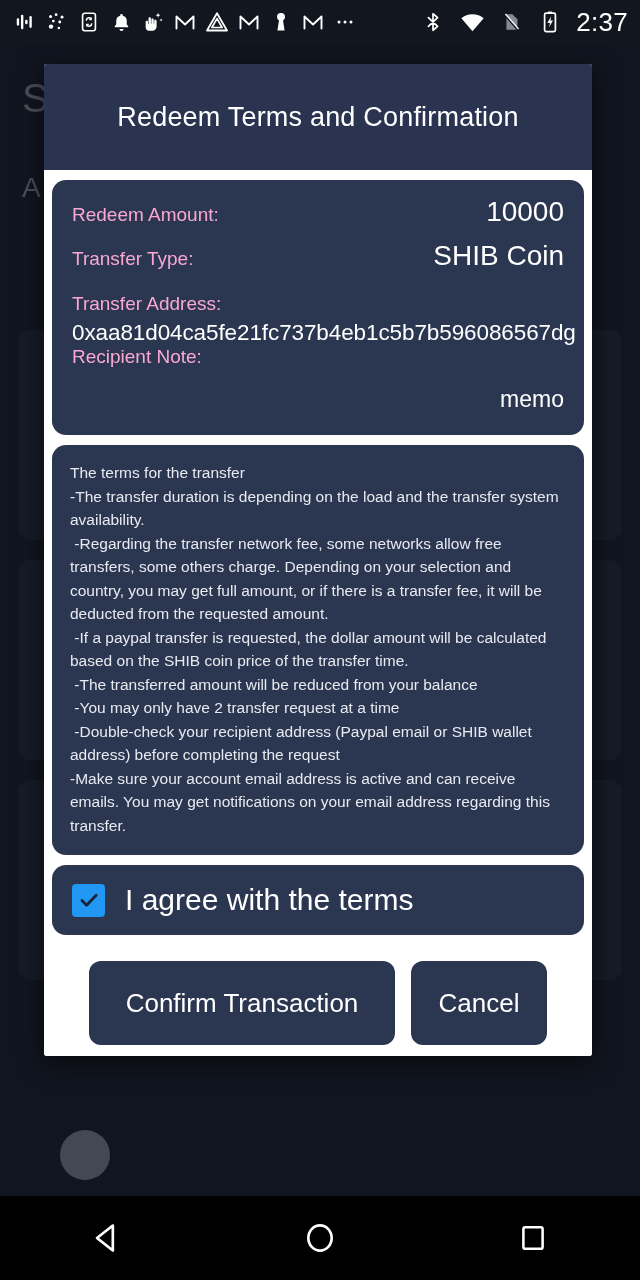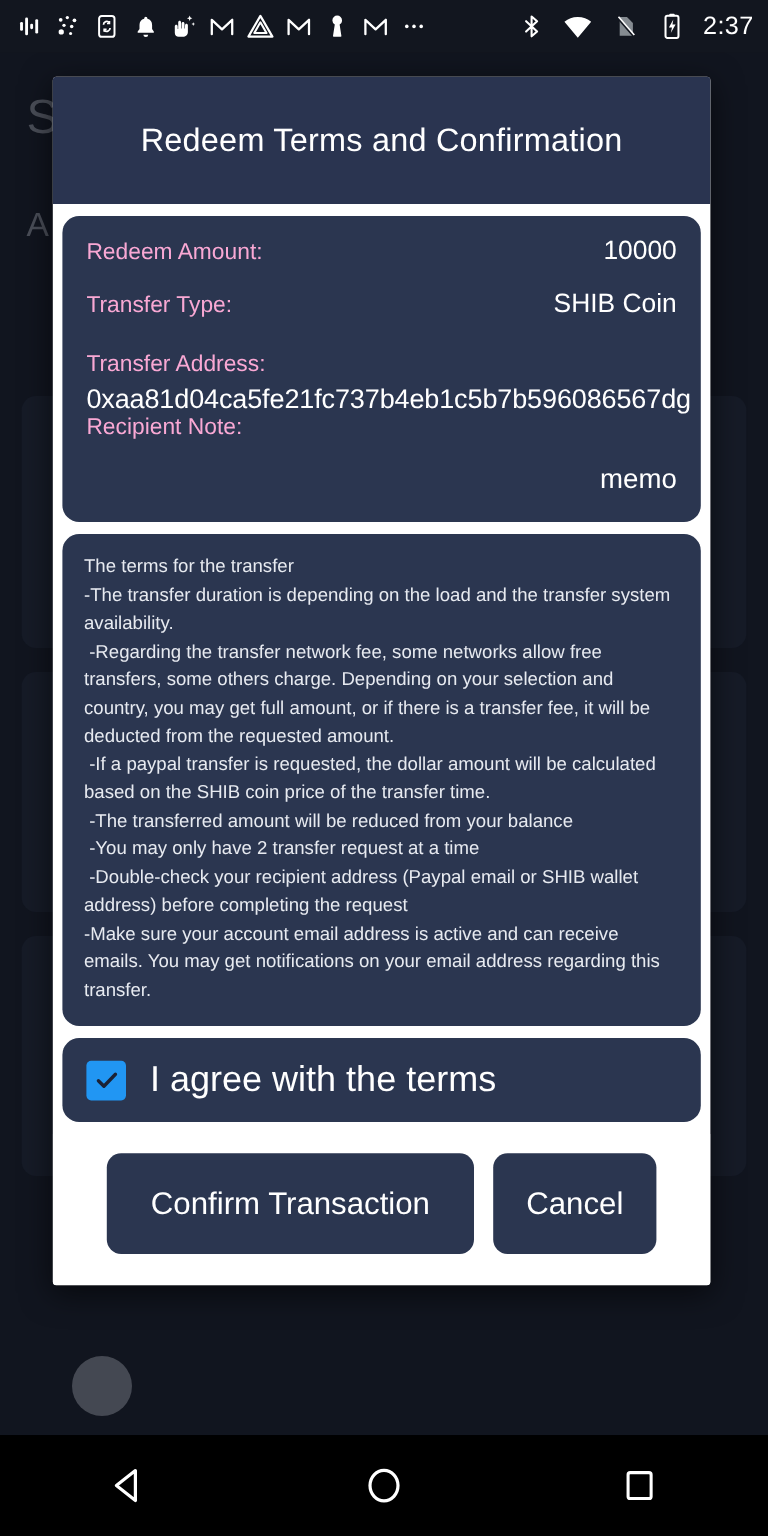--- a/index.html
+++ b/index.html
@@ -79,21 +79,21 @@
     width: 30px;
     height: 30px;
     display: flex;
     align-items: center;
     justify-content: center;
     color: #fff;
   }
   .sb-icon svg { display: block; }
   #status-clock {
     color: #fff;
-    font-size: 21px;
+    font-size: 26px;
     letter-spacing: .3px;
     margin-left: 2px;
   }
 
   
   #dialog {
     position: absolute;
     left: 44px;
     top: 64px;
     width: 548px;
@@ -136,21 +136,21 @@
     min-height: 44px;
   }
   .sum-label {
     color: #f9a8d4;
     font-size: 19px;
     font-weight: 400;
     white-space: nowrap;
   }
   .sum-value {
     color: #ffffff;
-    font-size: 22px;
+    font-size: 28px;
     text-align: right;
   }
   .sum-fullvalue {
     color: #ffffff;
     font-size: 22.5px;
     text-align: right;
     margin-top: -4px;
     letter-spacing: -.1px;
     white-space: nowrap;
   }
@@ -193,21 +193,21 @@
   #agree-checkbox svg { display: block; }
   #agree-label {
     color: #ffffff;
     font-size: 30px;
     font-weight: 400;
   }
 
   
   #dialog-actions {
     background: #ffffff;
-    padding: 16px 0 26px 0;
+    padding: 16px 0 11px 0;
     display: flex;
     justify-content: center;
     align-items: center;
     gap: 16px;
   }
   .action-btn {
     background: #2b3650;
     color: #ffffff;
     border: none;
     border-radius: 12px;

